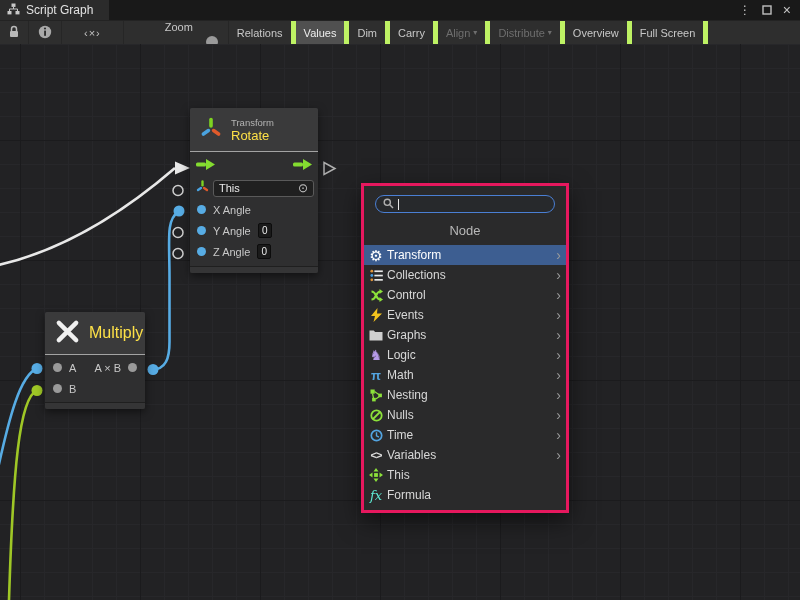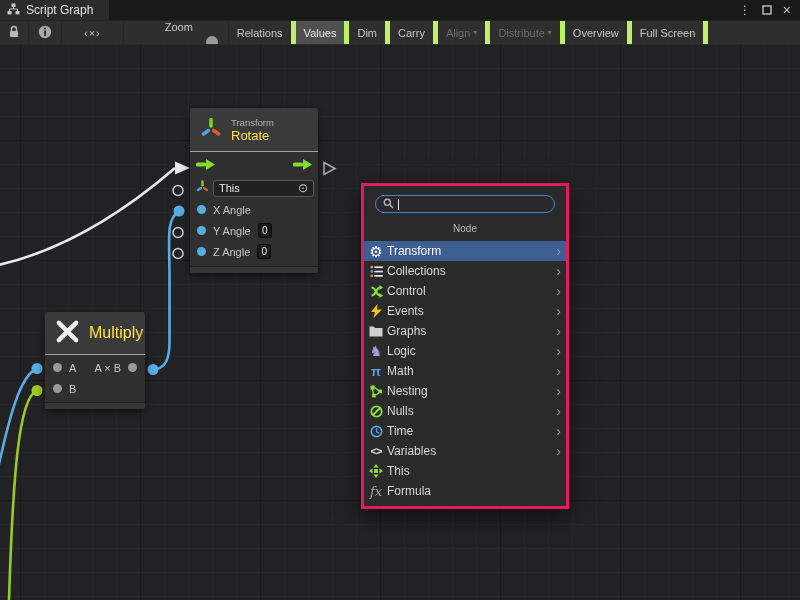--- a/index.html
+++ b/index.html
@@ -76,21 +76,21 @@
   .spacer { flex:1; }
 
   
   .finder { position:absolute; left:361px; top:139px; width:208px; z-index:10;
             background:#2a2a2b; border:3px solid var(--popup-border);
             box-shadow:0 8px 22px rgba(0,0,0,.55); }
   .fsearch { margin:9px 11px 0; height:18px; border:1.5px solid var(--focus-ring);
              border-radius:9px; background:#27292c; display:flex; align-items:center;
              gap:4px; padding:0 7px; }
   .caret { width:1px; height:11px; background:#e8e8e8; }
-  .fheader { text-align:center; font-size:10px; color:#b8b8b8; margin:10px 0 7px; }
+  .fheader { text-align:center; font-size:13px; color:#b8b8b8; margin:10px 0 7px; }
   .fitem { height:20px; display:flex; align-items:center; gap:3px; padding:0 5px 0 4px;
            font-size:12px; color:#d8d8d8; }
   .fitem.selected { background:var(--selection); color:#fff; }
   .ficon { width:16px; display:flex; align-items:center; justify-content:center; flex:0 0 auto; }
   .fchev { margin-left:auto; color:#9a9a9a; font-size:14px; line-height:1; }
   .flist { padding-bottom:5px; }
 </style>
 </head>
 <body>
 
@@ -391,21 +391,21 @@
                 <polygon points="7,14 9.5,10.5 4.5,10.5" fill="#8ce13a"></polygon>
                 <polygon points="0,7 3.5,4.5 3.5,9.5" fill="#8ce13a"></polygon>
                 <polygon points="14,7 10.5,4.5 10.5,9.5" fill="#8ce13a"></polygon>
                 <rect x="5.1" y="5.1" width="3.8" height="3.8" fill="#8ce13a"></rect>
               </svg>
             </span>
             <span>This</span>
           </div>
           <div class="fitem">
             <span class="ficon">
-              <span style="font-style:italic;font-family:'DejaVu Serif',serif;color:#a3a3a3;font-size:13px;line-height:1">fx</span>
+              <span style="font-style:italic;font-family:'DejaVu Serif',serif;color:#5eead4;font-size:13px;line-height:1">fx</span>
             </span>
             <span>Formula</span>
           </div>
         </div>
     </div>
 
   </div>
 </div>
 
 </body></html>

